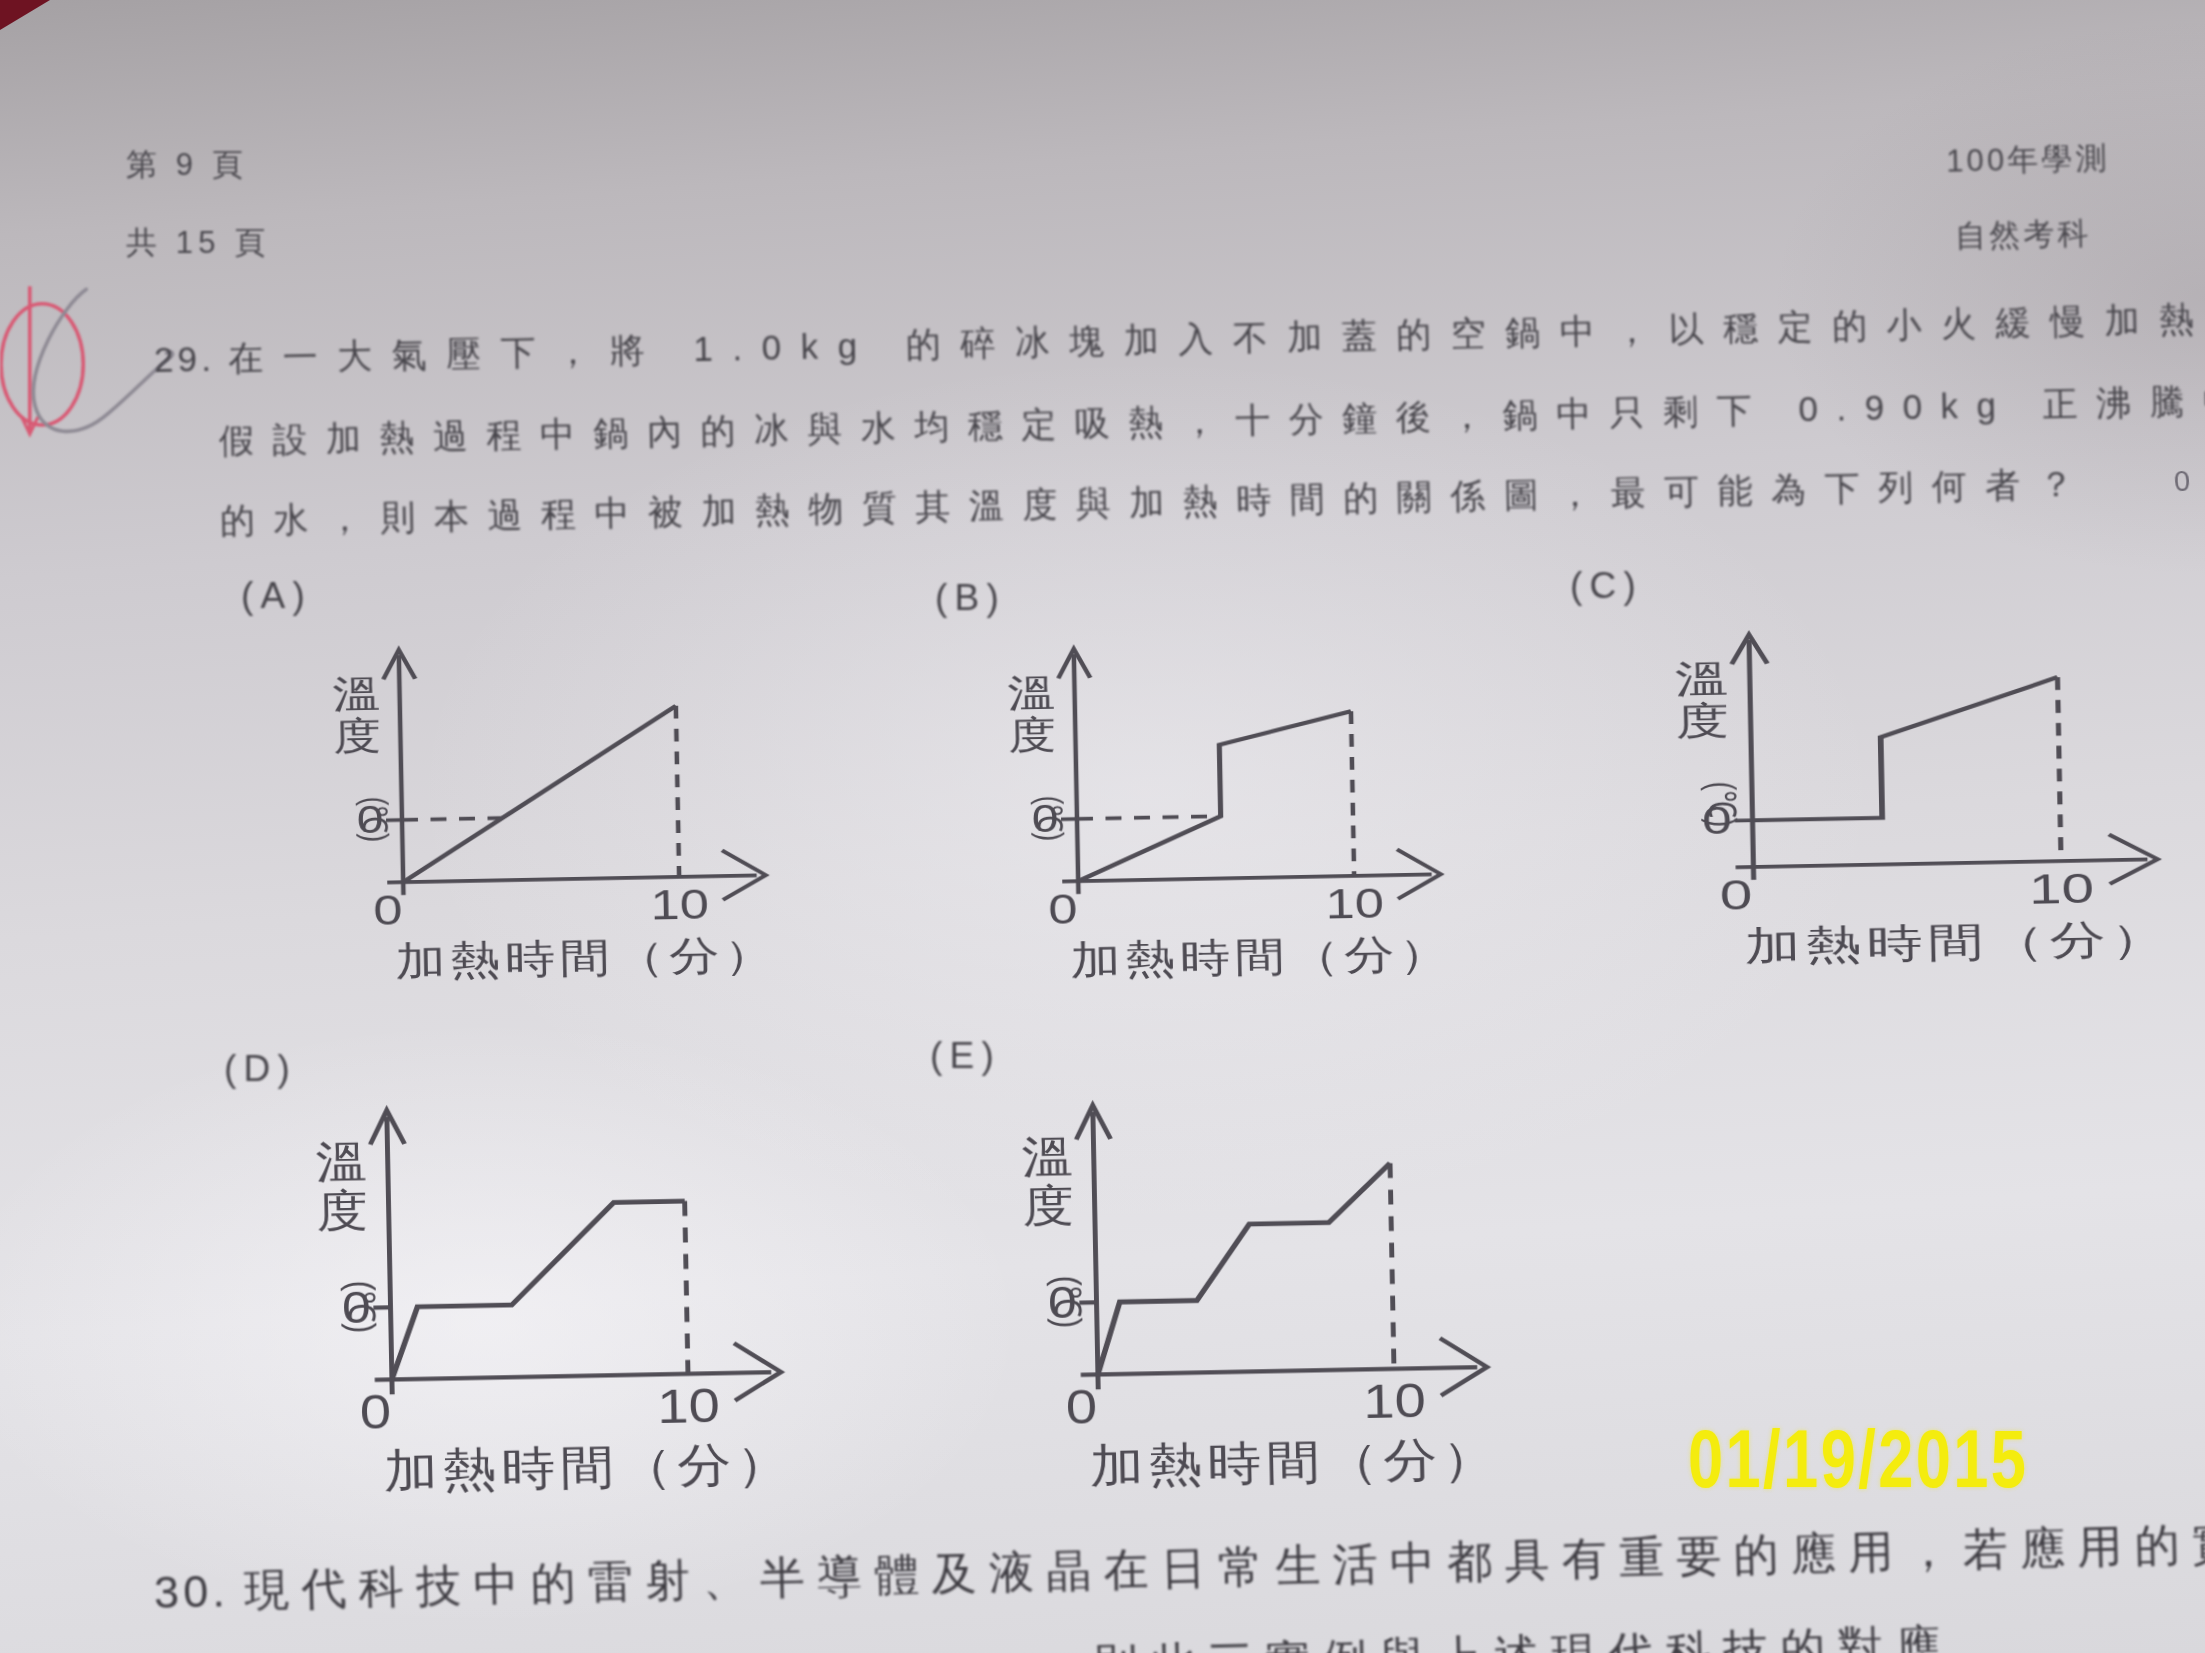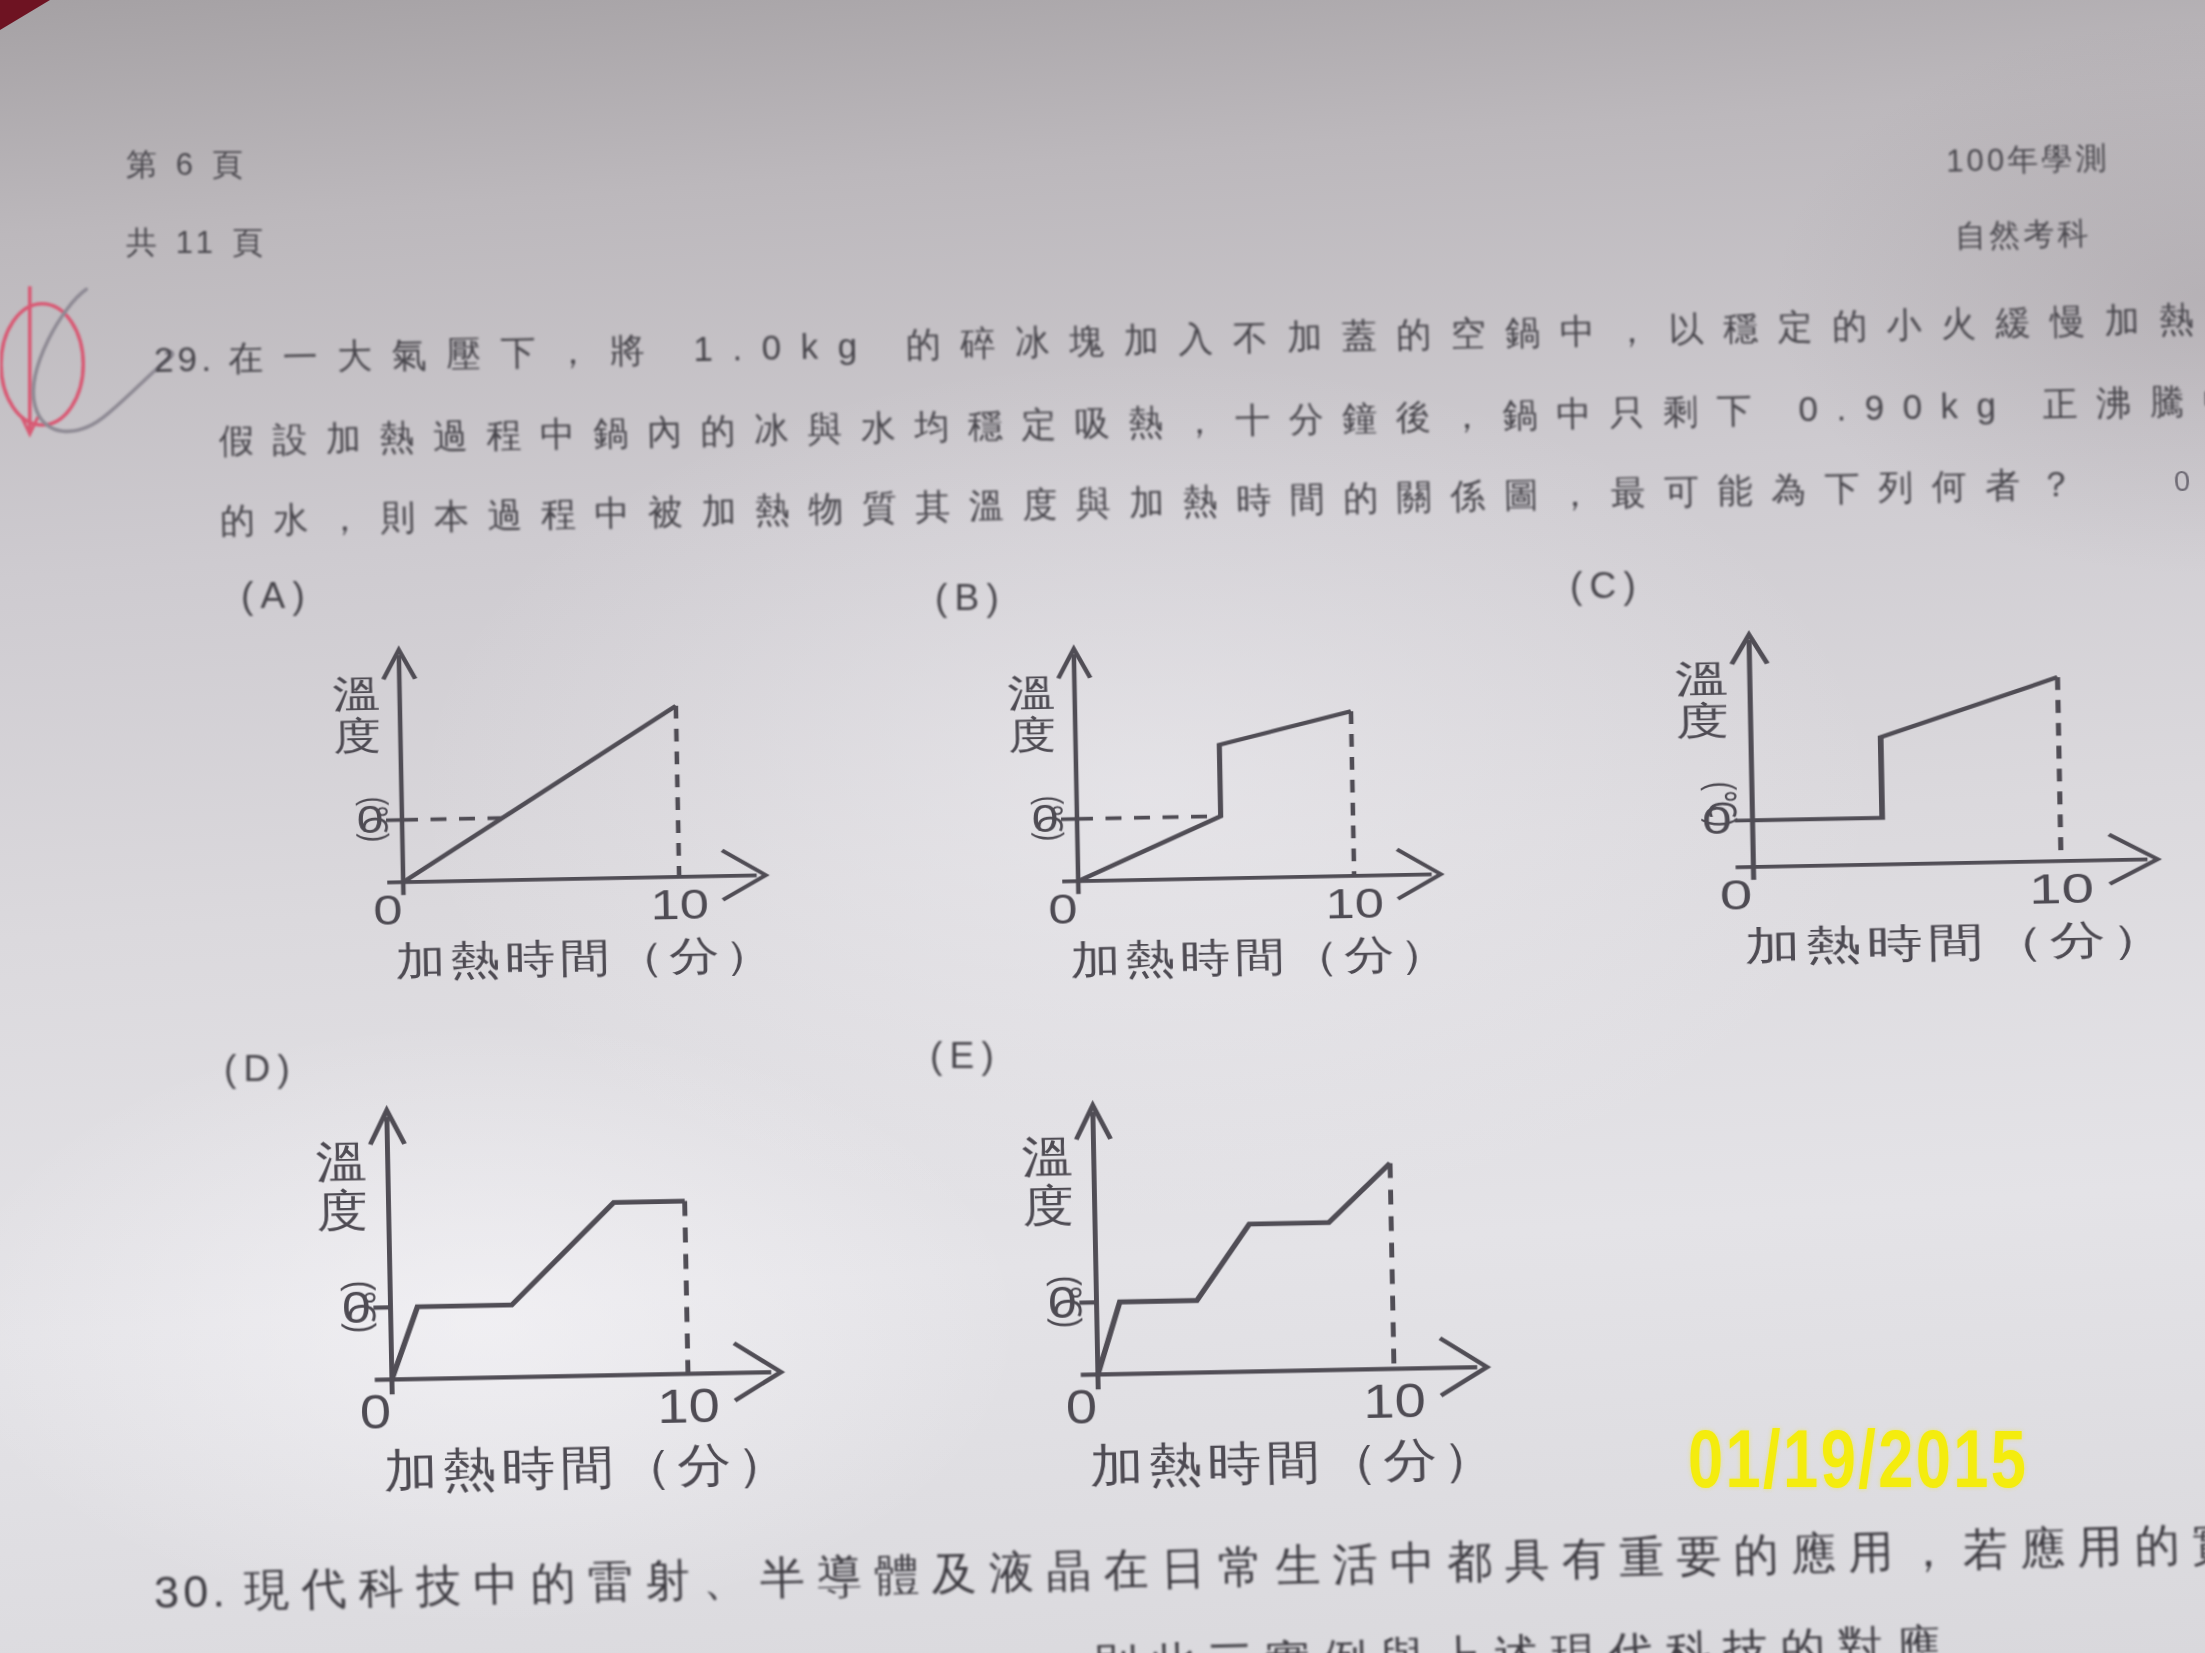--- a/index.html
+++ b/index.html
@@ -29,22 +29,22 @@
   .stray{font-size:29px;color:#6f6b75;filter:blur(0.7px);transform:rotate(-4deg);}
   svg text{fill:#4e4b53;font-family:"Liberation Sans",sans-serif;}
   svg .stroke{stroke:#504d55;fill:none;}
 </style>
 </head>
 <body>
 
 <div class="abs corner-wedge"></div>
 
 <div class="abs hdr" style="left:126px;top:126px;">
-  <div>第 6 頁</div>
-  <div>共 11 頁</div>
+  <div>第 9 頁</div>
+  <div>共 15 頁</div>
 </div>
 
 <div class="abs hdr" style="left:1947px;top:122px;line-height:75px;letter-spacing:3.1px;transform:rotate(-1.2deg);">
   <div>100年學測</div>
   <div style="padding-left:7.2px;">自然考科</div>
 </div>
 
 <svg class="abs" style="left:0;top:282px;filter:blur(0.8px);" width="185" height="175" viewBox="0 0 360 340">
   <ellipse cx="82" cy="160" rx="80" ry="118" stroke="#d85a74" stroke-width="7" fill="none"></ellipse>
   <path d="M 58,8 L 58,290" stroke="#d85a74" stroke-width="7" fill="none"></path>

